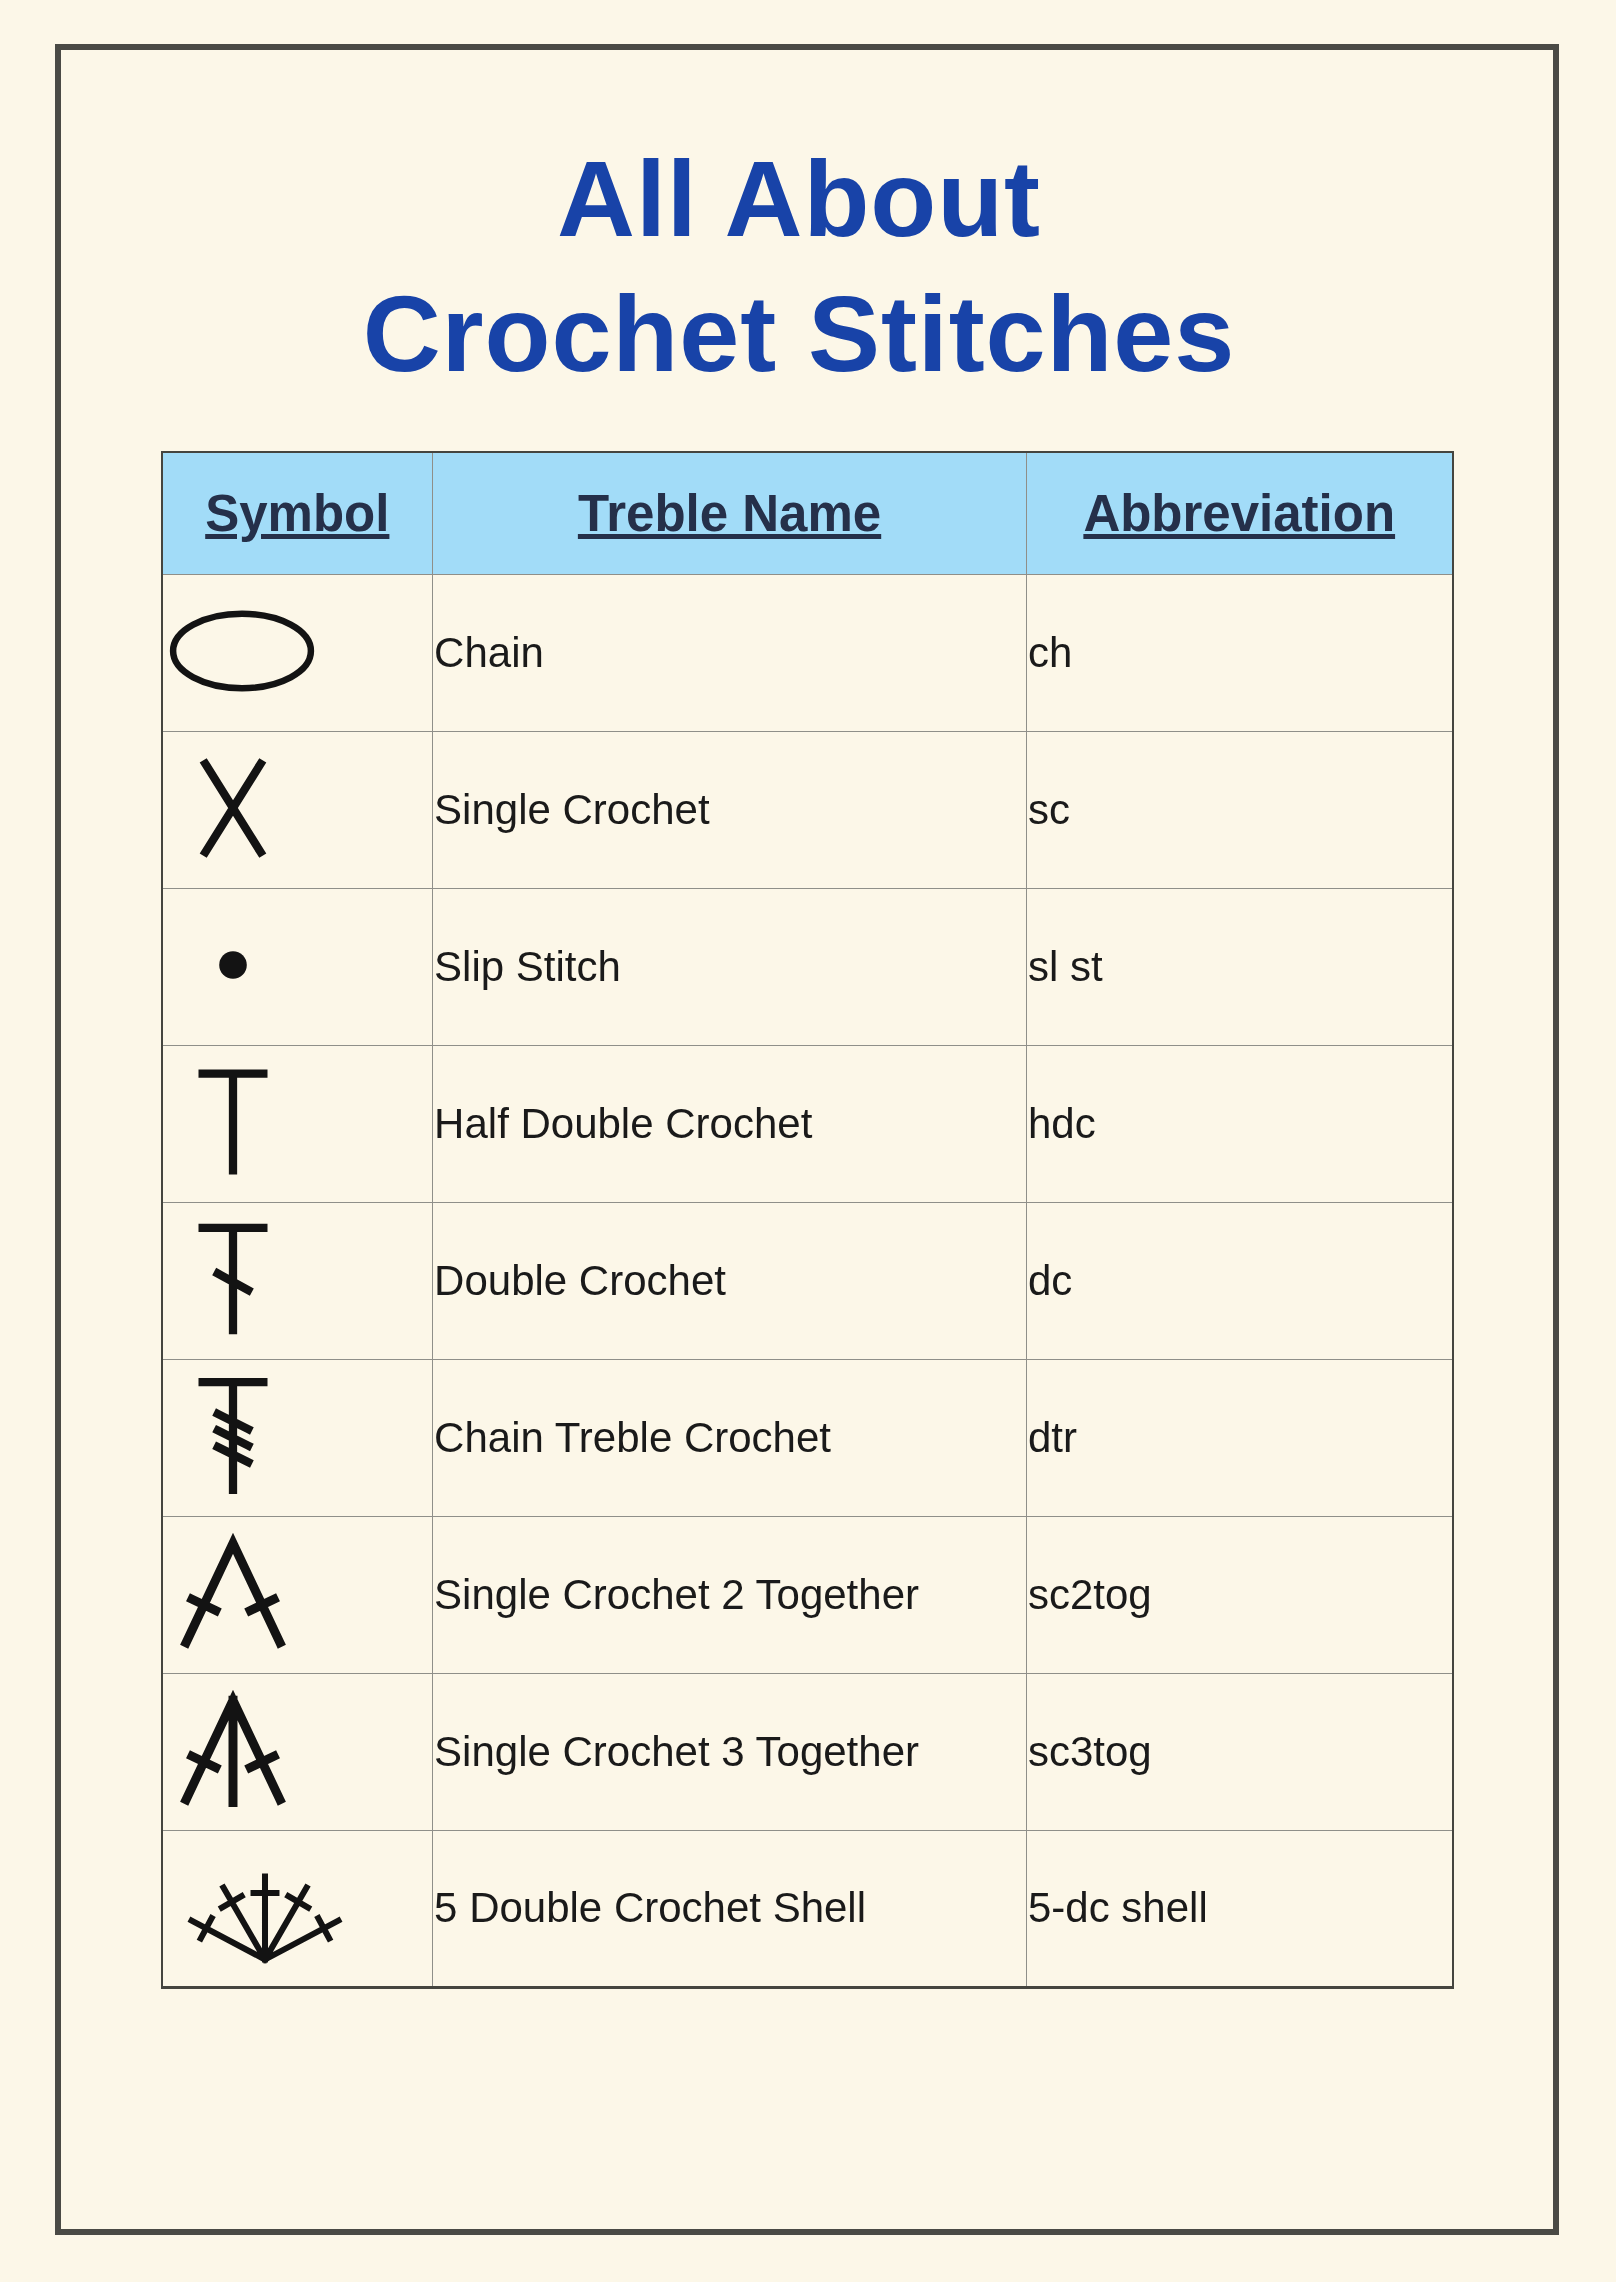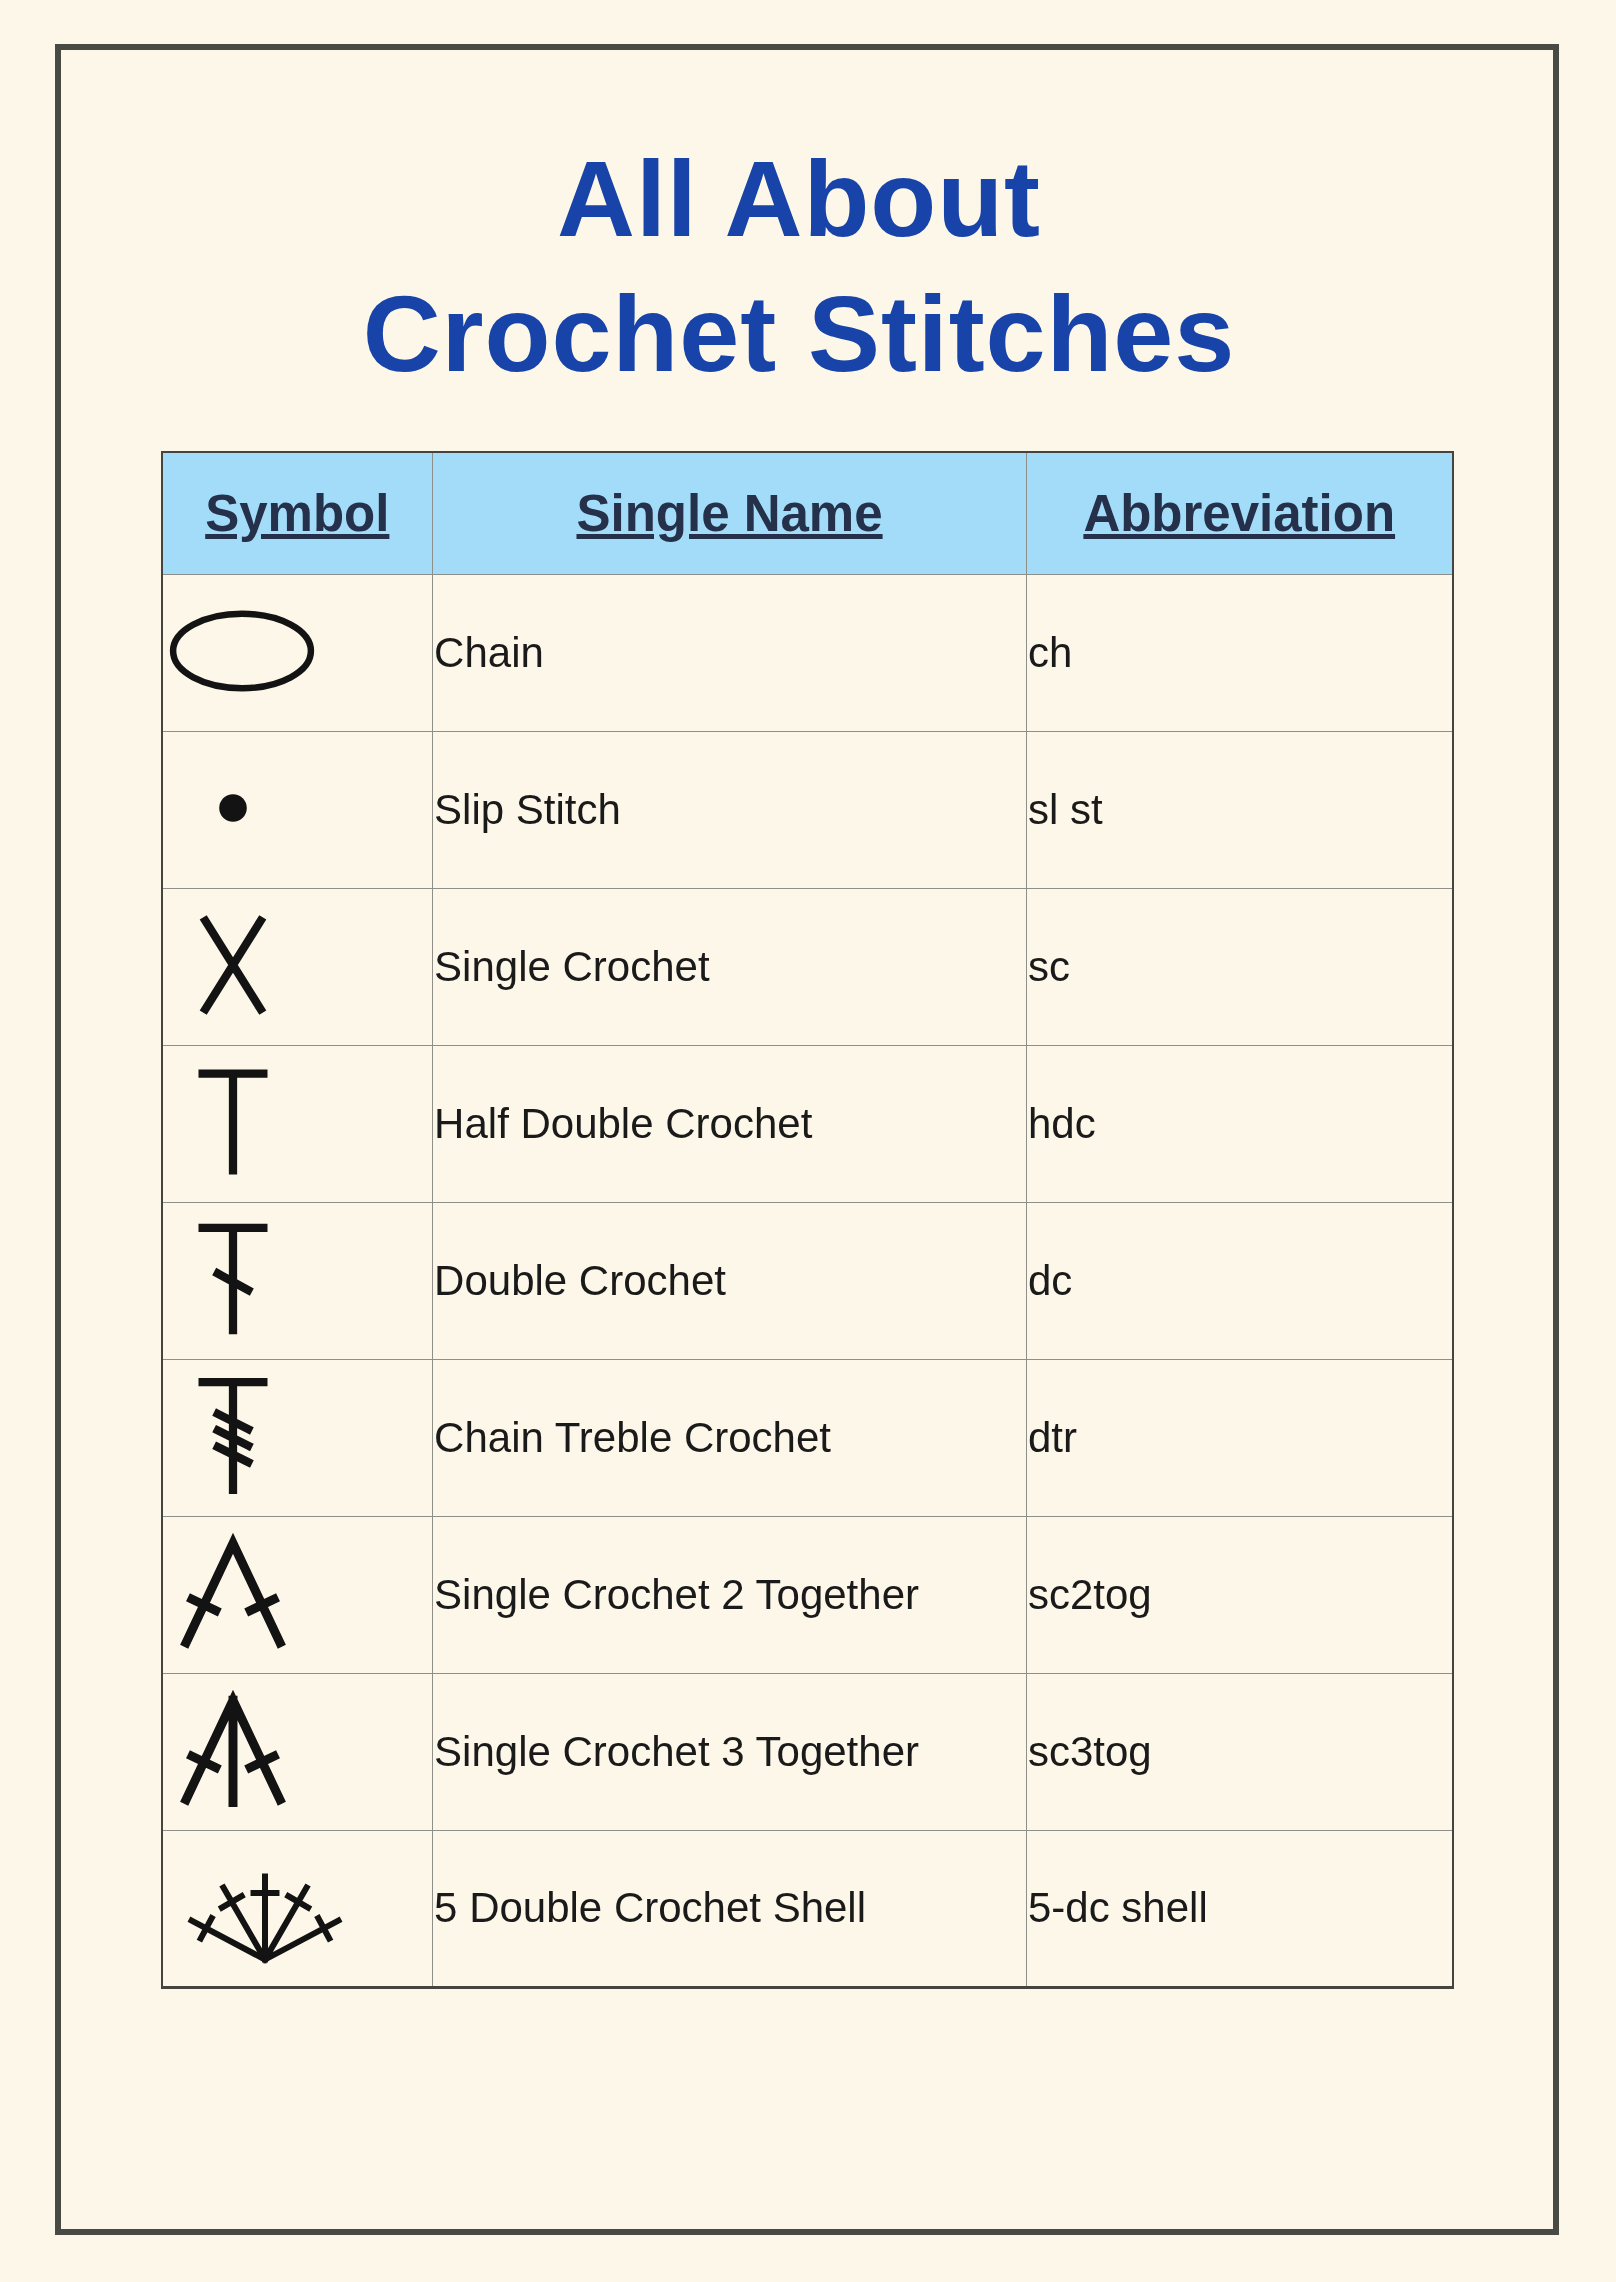--- a/index.html
+++ b/index.html
@@ -83,45 +83,45 @@
 
   <table class="stitch-table">
     <colgroup>
       <col style="width:21%">
       <col style="width:46%">
       <col style="width:33%">
     </colgroup>
     <thead>
       <tr>
         <th>Symbol</th>
-        <th>Single Name</th>
+        <th>Treble Name</th>
         <th>Abbreviation</th>
       </tr>
     </thead>
     <tbody>
         <tr>
           <td class="symbol-cell"><span class="symbol"><svg width="156" height="96" viewBox="0 0 100 62">
                 <ellipse cx="50" cy="31" rx="44.5" ry="24" fill="none" stroke="#131313" stroke-width="4.2"></ellipse>
               </svg></span></td>
           <td class="name-cell">Chain</td>
           <td class="abbr-cell">ch</td>
         </tr>
         <tr>
           <td class="symbol-cell"><span class="symbol"><svg width="138" height="138" viewBox="0 0 100 100">
+                <path d="M30 18 L70 82 M70 18 L30 82" stroke="#131313" stroke-width="6" fill="none" stroke-linecap="square"></path>
+              </svg></span></td>
+          <td class="name-cell">Single Crochet</td>
+          <td class="abbr-cell">sc</td>
+        </tr>
+        <tr>
+          <td class="symbol-cell"><span class="symbol"><svg width="138" height="138" viewBox="0 0 100 100">
                 <circle cx="50" cy="50" r="10" fill="#131313"></circle>
               </svg></span></td>
           <td class="name-cell">Slip Stitch</td>
           <td class="abbr-cell">sl st</td>
-        </tr>
-        <tr>
-          <td class="symbol-cell"><span class="symbol"><svg width="138" height="138" viewBox="0 0 100 100">
-                <path d="M30 18 L70 82 M70 18 L30 82" stroke="#131313" stroke-width="6" fill="none" stroke-linecap="square"></path>
-              </svg></span></td>
-          <td class="name-cell">Single Crochet</td>
-          <td class="abbr-cell">sc</td>
         </tr>
         <tr>
           <td class="symbol-cell"><span class="symbol"><svg width="138" height="138" viewBox="0 0 100 100">
                 <path d="M28 15 H72 M50 15 V85" stroke="#131313" stroke-width="6" fill="none" stroke-linecap="square"></path>
               </svg></span></td>
           <td class="name-cell">Half Double Crochet</td>
           <td class="abbr-cell">hdc</td>
         </tr>
         <tr>
           <td class="symbol-cell"><span class="symbol"><svg width="138" height="138" viewBox="0 0 100 100">

